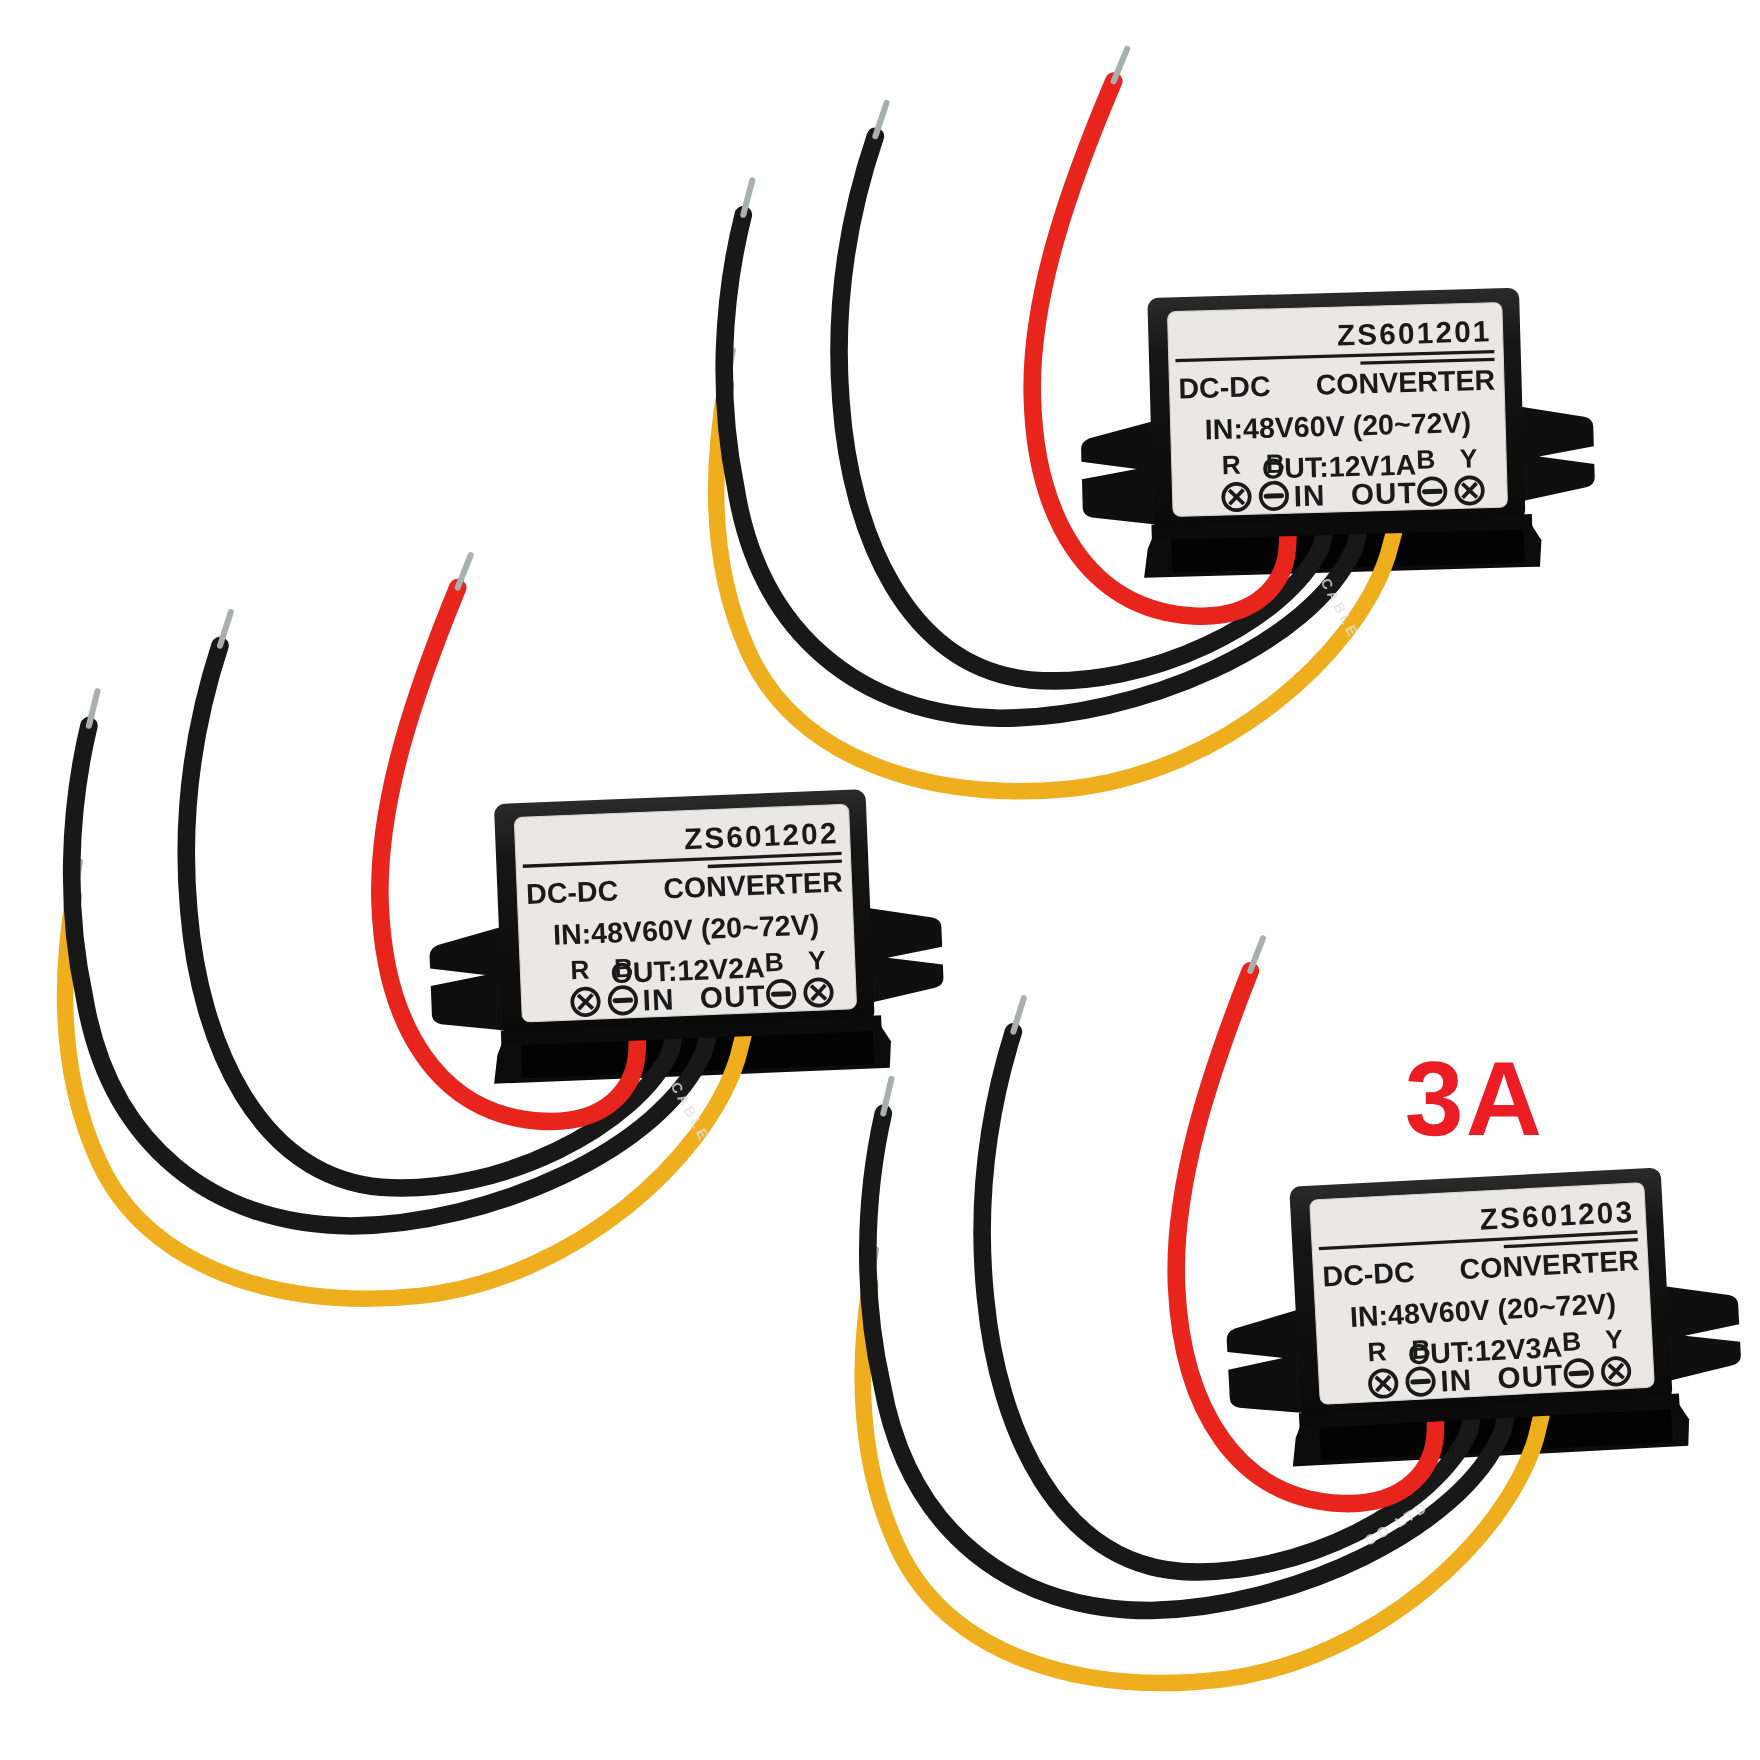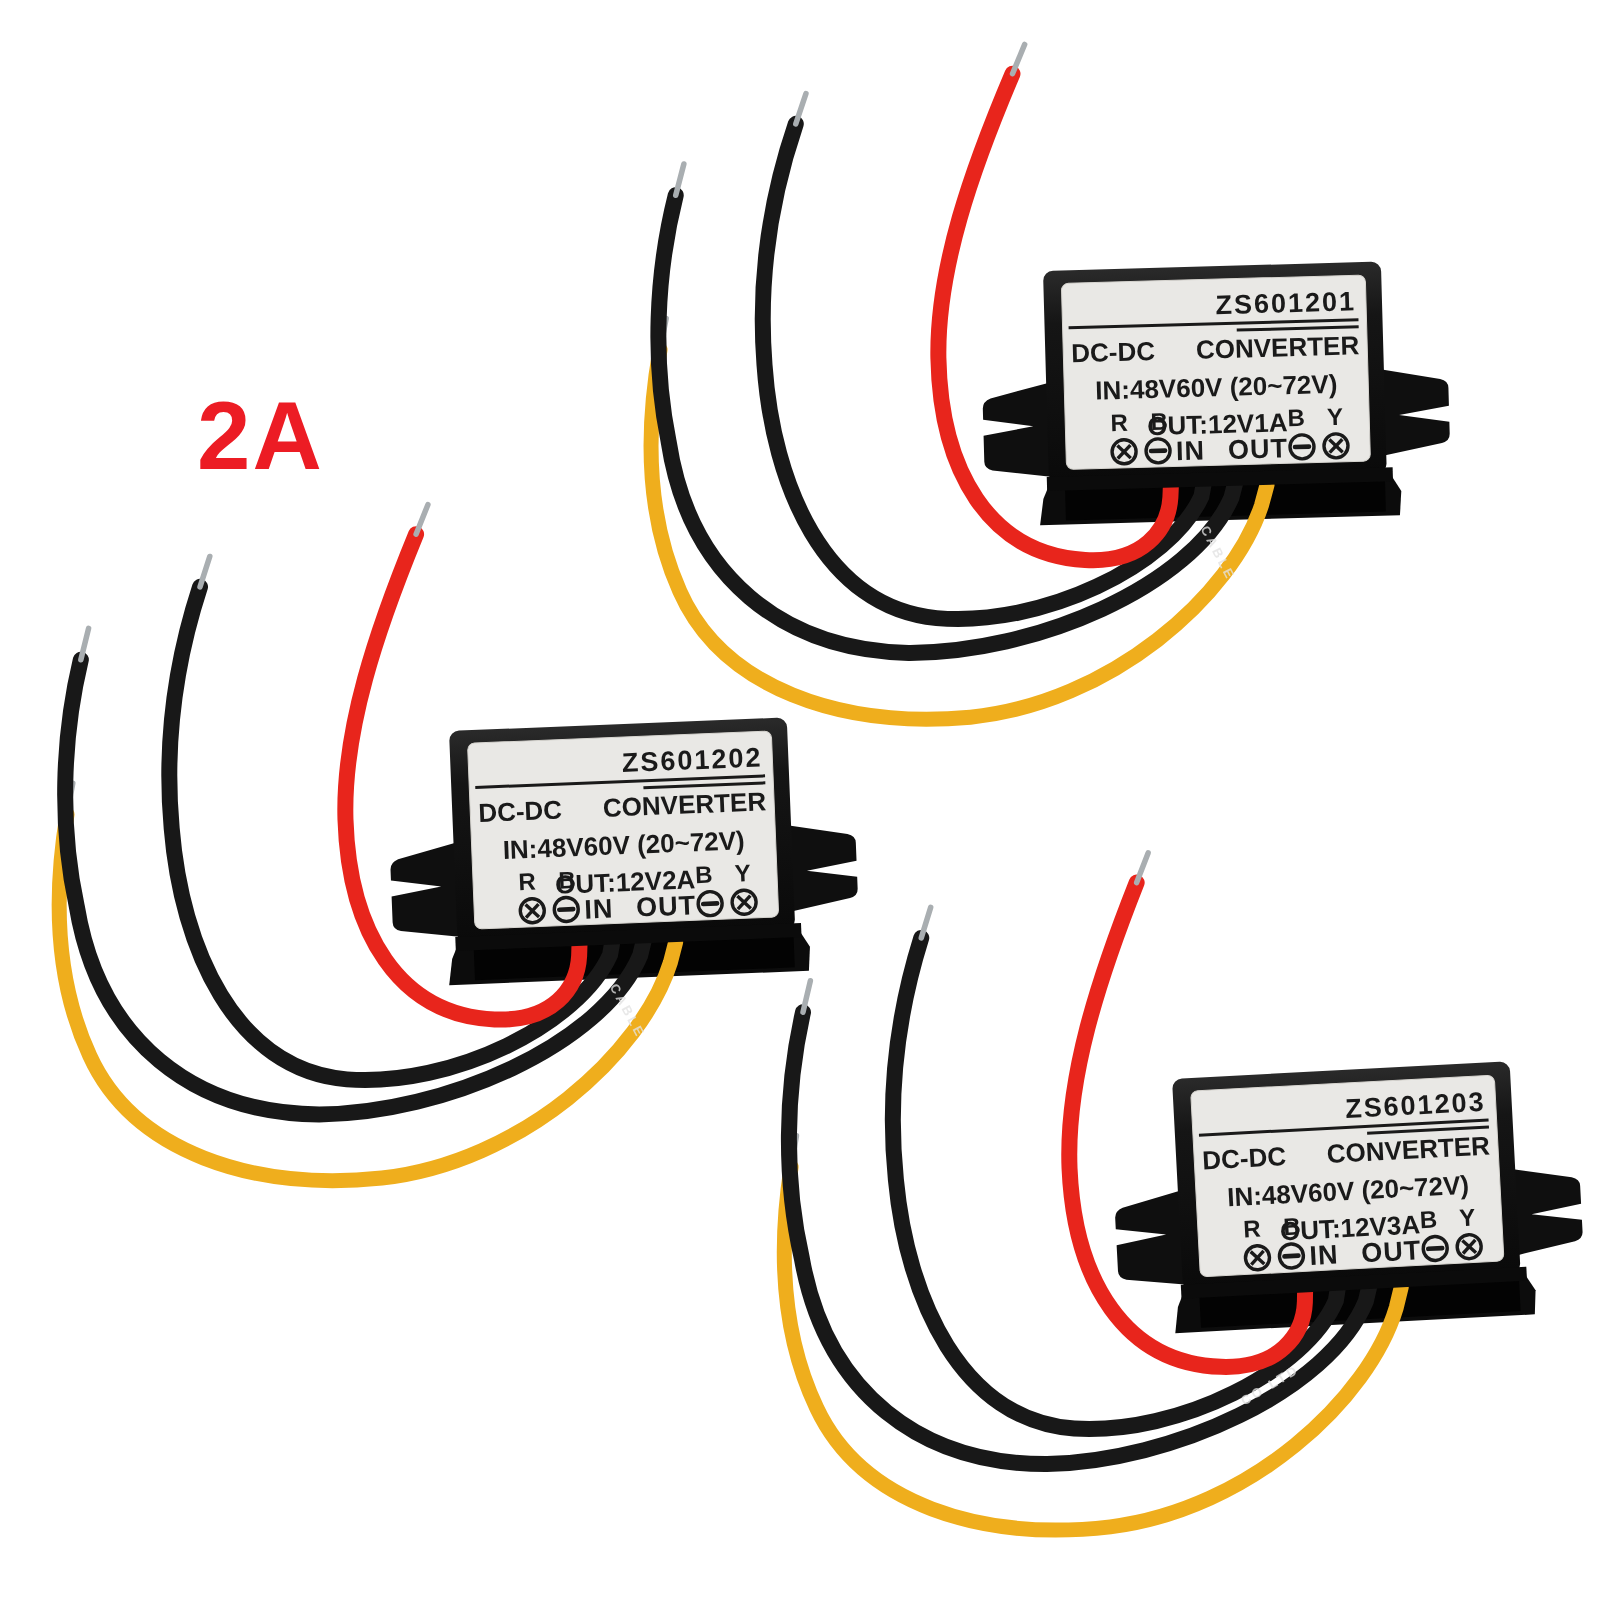--- a/index.html
+++ b/index.html
@@ -204,15 +204,15 @@
       </g>
       <g transform="translate(288 183)">
         <circle class="scr" r="12"></circle>
             <line class="scr" x1="-6.5" y1="-6.5" x2="6.5" y2="6.5"></line>
             <line class="scr" x1="-6.5" y1="6.5" x2="6.5" y2="-6.5"></line>
       </g>
     </g>
   </g>
 </svg>
 
-<div class="badge" style="left:197px;top:388px">2A</div>
+<div class="badge" style="left:1277px;top:952px">3A</div>
 
 </div>
 
 </body></html>

